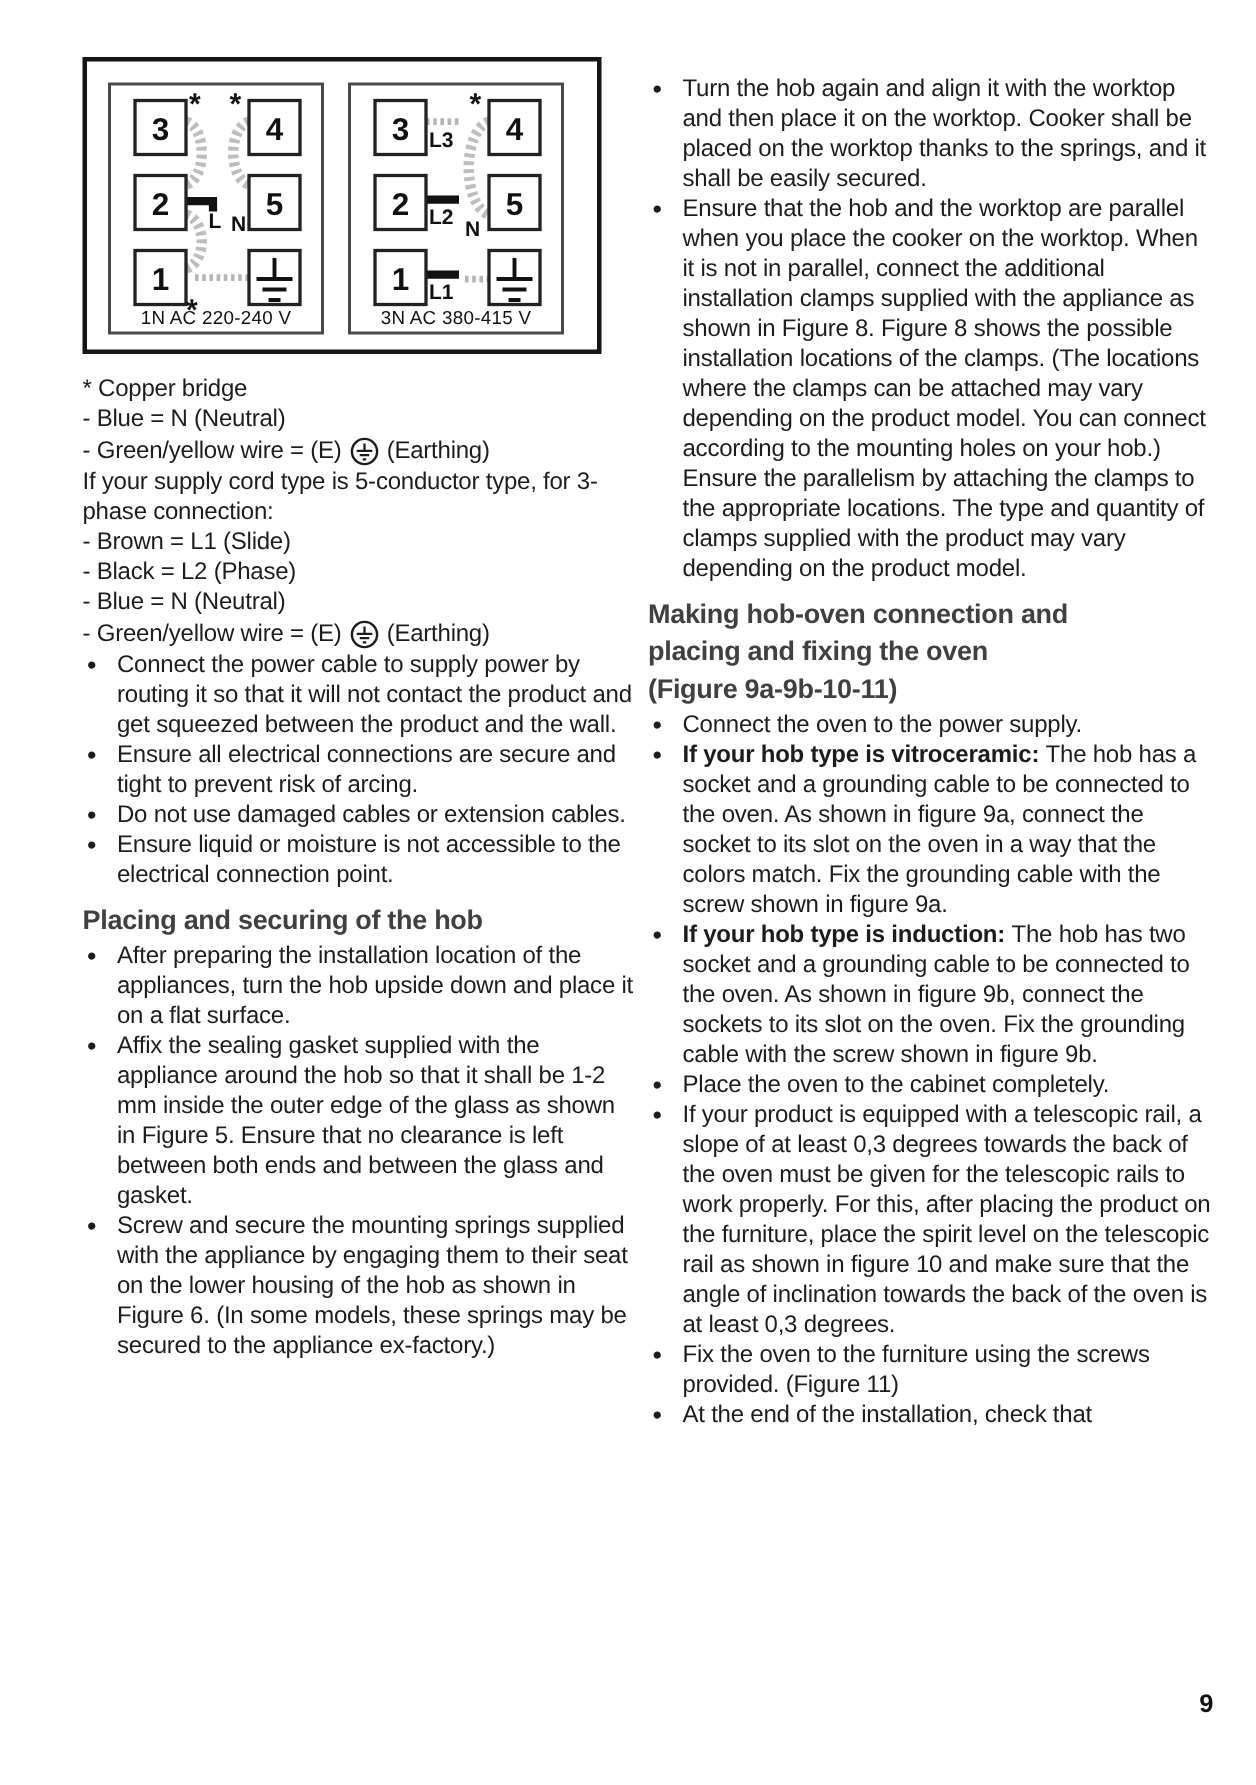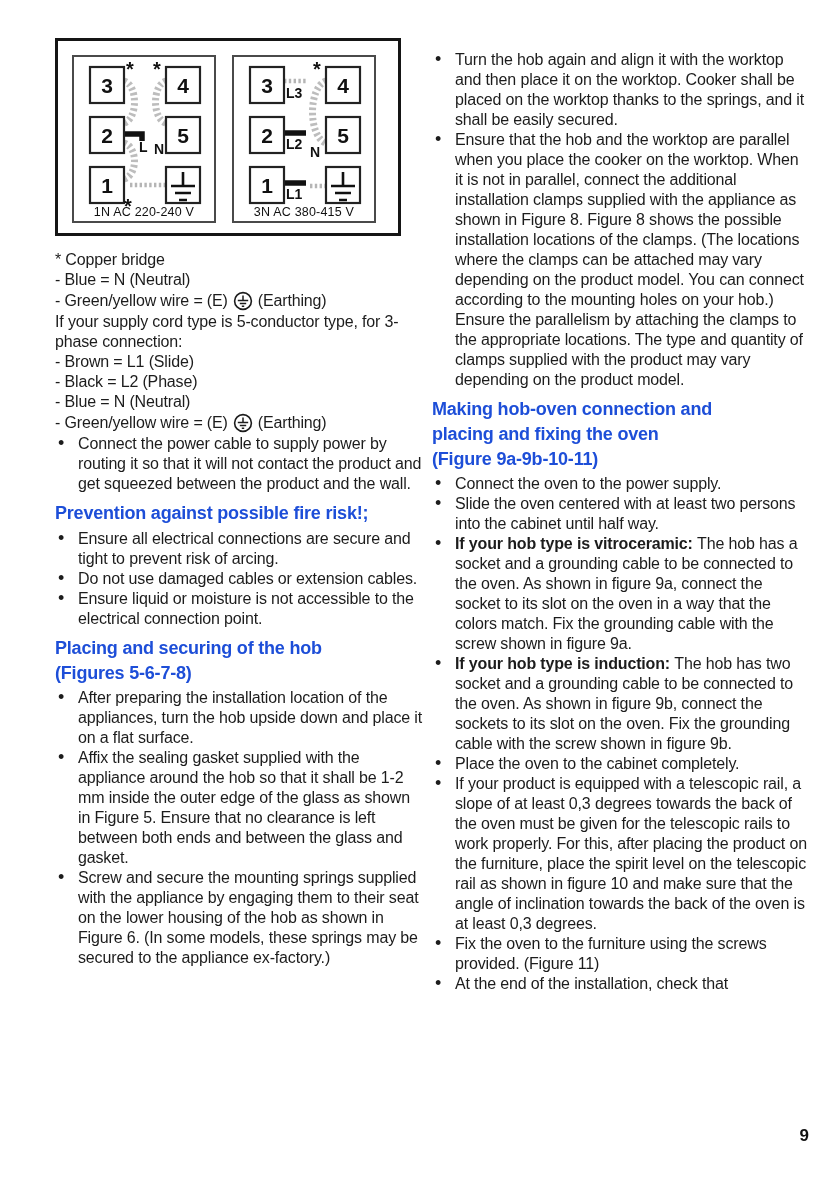--- a/index.html
+++ b/index.html
@@ -9,21 +9,21 @@
     color:#1c1c1c;-webkit-font-smoothing:antialiased;
   }
   .col{position:absolute;font-size:16px;line-height:20px;letter-spacing:-0.15px;}
   #left-col{left:55px;top:250px;width:370px;}
   #right-col{left:432px;top:50px;width:377px;}
   .line{white-space:nowrap;}
   .para{margin:0;}
   .bullet{position:relative;padding-left:23px;margin:0;}
   .bullet::before{content:"\2022";position:absolute;left:3px;top:-1px;font-size:18px;}
   .b-lead{font-weight:bold;}
-  h2{font-size:18px;line-height:25px;font-weight:bold;color:#1d4ed8;
+  h2{font-size:18px;line-height:25px;font-weight:bold;color:#404040;
      margin:7px 0 3px 0;letter-spacing:-0.2px;}
   h2.tight{margin-bottom:2px;}
   h2 .hline{display:block;}
   .earthline{display:flex;align-items:center;gap:5px;height:22px;}
   .earthicon{flex:0 0 auto;}
   
   #figure-box{
     position:absolute;left:55px;top:38px;width:346px;height:198px;
     border:3px solid #151515;background:#fff;box-sizing:border-box;
   }
@@ -130,46 +130,43 @@
   <div class="earthline">
     <span>- Green/yellow wire = (E)</span>
     <svg class="earthicon" width="20" height="20" viewBox="0 0 20 20">
       <circle cx="10" cy="10" r="8.4" fill="none" stroke="#1c1c1c" stroke-width="1.6"></circle>
       <path d="M10,4.6 V9.6 M4.8,9.6 H15.2 M6.8,12.4 H13.2 M8.8,15.2 H11.2" fill="none" stroke="#1c1c1c" stroke-width="1.5"></path>
     </svg>
     <span>(Earthing)</span>
   </div>
   <div class="bullet">Connect the power cable to supply power by routing it so that it will not contact the product and get squeezed between the product and the wall.</div>
 
-  <h2>Prevention against possible fire risk!;</h2>
   <div class="bullet">Ensure all electrical connections are secure and tight to prevent risk of arcing.</div>
   <div class="bullet">Do not use damaged cables or extension cables.</div>
   <div class="bullet">Ensure liquid or moisture is not accessible to the electrical connection point.</div>
 
   <h2 class="tight">
     <span class="hline">Placing and securing of the hob</span>
-    <span class="hline">(Figures 5-6-7-8)</span>
   </h2>
   <div class="bullet">After preparing the installation location of the appliances, turn the hob upside down and place it on a flat surface.</div>
   <div class="bullet">Affix the sealing gasket supplied with the appliance around the hob so that it shall be 1-2 mm inside the outer edge of the glass as shown in Figure 5. Ensure that no clearance is left between both ends and between the glass and gasket.</div>
   <div class="bullet">Screw and secure the mounting springs supplied with the appliance by engaging them to their seat on the lower housing of the hob as shown in Figure 6. (In some models, these springs may be secured to the appliance ex-factory.)</div>
 </div>
 
 <div class="col" id="right-col">
   <div class="bullet">Turn the hob again and align it with the worktop and then place it on the worktop. Cooker shall be placed on the worktop thanks to the springs, and it shall be easily secured.</div>
   <div class="bullet">Ensure that the hob and the worktop are parallel when you place the cooker on the worktop. When it is not in parallel, connect the additional installation clamps supplied with the appliance as shown in Figure 8. Figure 8 shows the possible installation locations of the clamps. (The locations where the clamps can be attached may vary depending on the product model. You can connect according to the mounting holes on your hob.) Ensure the parallelism by attaching the clamps to the appropriate locations. The type and quantity of clamps supplied with the product may vary depending on the product model.</div>
 
   <h2 class="tight">
     <span class="hline">Making hob-oven connection and</span>
     <span class="hline">placing and fixing the oven</span>
     <span class="hline">(Figure 9a-9b-10-11)</span>
   </h2>
 
   <div class="bullet"><span class="b-lead"></span><span>Connect the oven to the power supply.</span></div>
-  <div class="bullet"><span class="b-lead"></span><span>Slide the oven centered with at least two persons into the cabinet until half way.</span></div>
   <div class="bullet"><span class="b-lead">If your hob type is vitroceramic: </span><span>The hob has a socket and a grounding cable to be connected to the oven. As shown in figure 9a, connect the socket to its slot on the oven in a way that the colors match. Fix the grounding cable with the screw shown in figure 9a.</span></div>
   <div class="bullet"><span class="b-lead">If your hob type is induction: </span><span>The hob has two socket and a grounding cable to be connected to the oven. As shown in figure 9b, connect the sockets to its slot on the oven. Fix the grounding cable with the screw shown in figure 9b.</span></div>
   <div class="bullet"><span class="b-lead"></span><span>Place the oven to the cabinet completely.</span></div>
   <div class="bullet"><span class="b-lead"></span><span>If your product is equipped with a telescopic rail, a slope of at least 0,3 degrees towards the back of the oven must be given for the telescopic rails to work properly. For this, after placing the product on the furniture, place the spirit level on the telescopic rail as shown in figure 10 and make sure that the angle of inclination towards the back of the oven is at least 0,3 degrees.</span></div>
   <div class="bullet"><span class="b-lead"></span><span>Fix the oven to the furniture using the screws provided. (Figure 11)</span></div>
   <div class="bullet"><span class="b-lead"></span><span>At the end of the installation, check that</span></div>
 </div>
 
 <div id="page-num">9</div>
 

